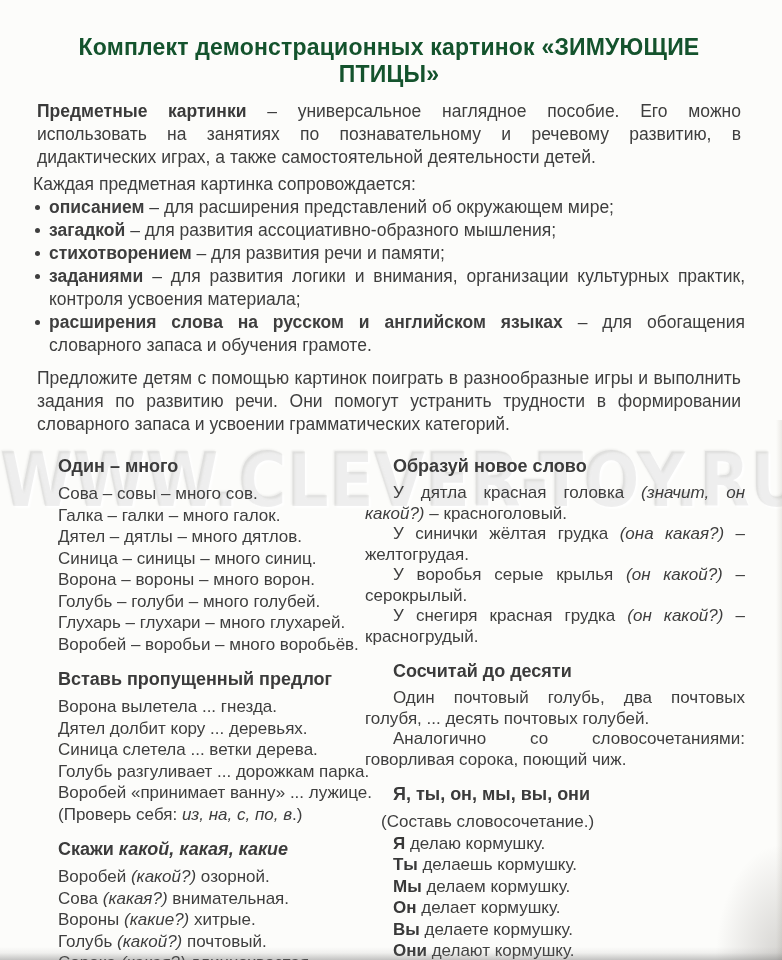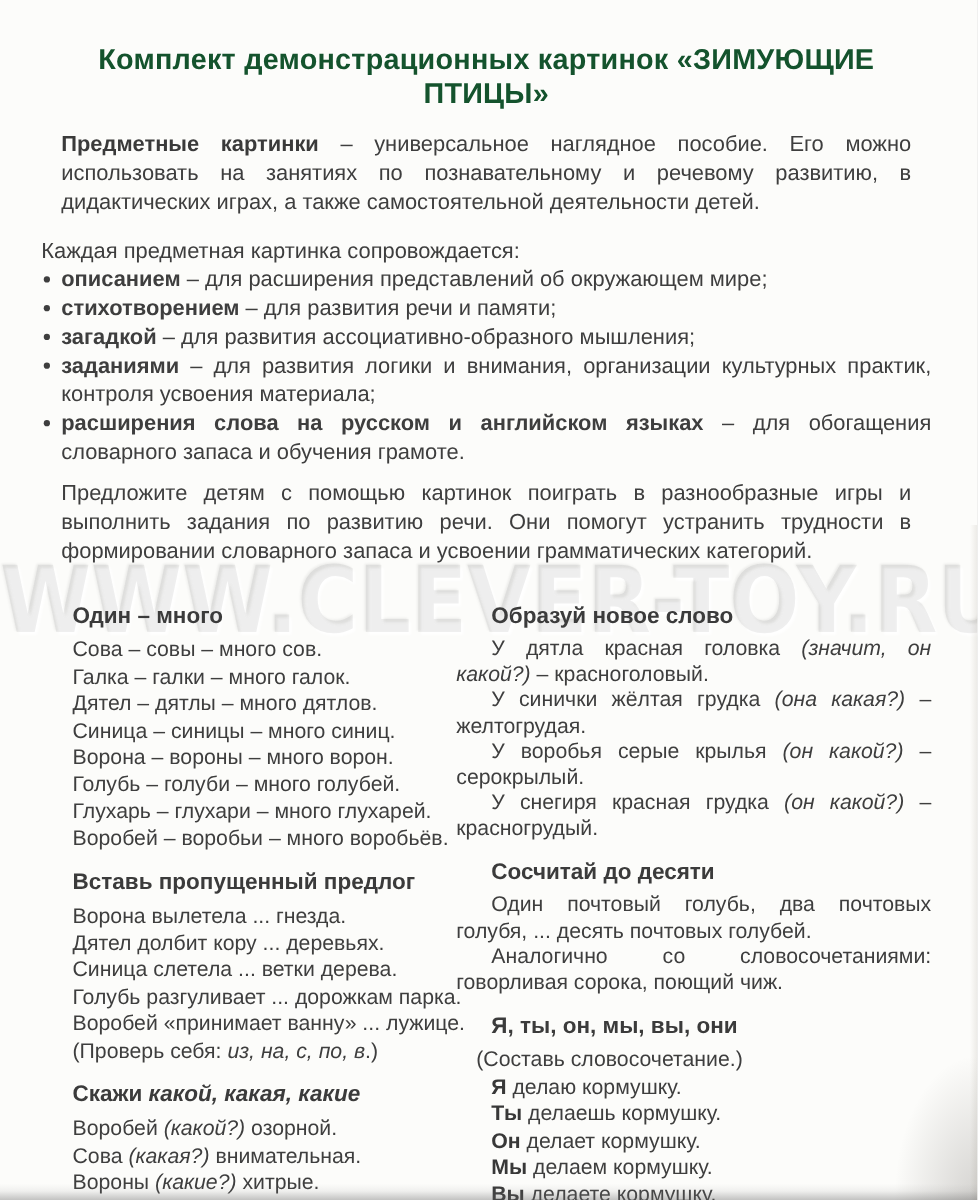--- a/index.html
+++ b/index.html
@@ -13,21 +13,21 @@
     color:#3e3e3e;
   }
   .content{position:relative;padding:34px 37px 0 33px;z-index:2;}
 
   .title{
     margin:0 0 12px 0;
     font-size:23px;font-weight:700;letter-spacing:.2px;
     text-align:center;color:#14532d;
   }
 
-  .body-p{margin:16px;font-size:17.5px;line-height:23px;text-align:justify;}
+  .body-p{margin:4px;font-size:17.5px;line-height:23px;text-align:justify;}
   .body-p b{color:#3a3a3a;}
   .mt{margin-top:10px;}
 
   .list-intro{margin:2px 0 0 0;font-size:17.5px;line-height:23px;}
 
   .bullets{margin:0;padding:0;list-style:none;}
   .bullets li{position:relative;padding-left:16px;font-size:17.5px;line-height:23px;text-align:justify;}
   .dot{position:absolute;left:2px;top:9px;width:5px;height:5px;border-radius:50%;background:#3e3e3e;}
 
   .cols{display:flex;margin-top:6px;align-items:flex-start;}
@@ -83,22 +83,22 @@
   <div class="content">
 
     <h1 class="title">Комплект демонстрационных картинок «ЗИМУЮЩИЕ ПТИЦЫ»</h1>
 
     <p class="body-p"><b>Предметные картинки</b><span> – универсальное наглядное пособие. Его можно использовать на занятиях по познавательному и речевому развитию, в дидактических играх, а также самостоятельной деятельности детей.</span></p>
 
     <p class="list-intro">Каждая предметная картинка сопровождается:</p>
 
     <ul class="bullets">
       <li><span class="dot"></span><b>описанием</b><span> – для расширения представлений об окружающем мире;</span></li>
+      <li><span class="dot"></span><b>загадкой</b><span> – для развития ассоциативно-образного мышления;</span></li>
       <li><span class="dot"></span><b>стихотворением</b><span> – для развития речи и памяти;</span></li>
-      <li><span class="dot"></span><b>загадкой</b><span> – для развития ассоциативно-образного мышления;</span></li>
       <li><span class="dot"></span><b>заданиями</b><span> – для развития логики и внимания, организации культурных практик, контроля усвоения материала;</span></li>
       <li><span class="dot"></span><b>расширения слова на русском и английском языках</b><span> – для обогащения словарного запаса и обучения грамоте.</span></li>
     </ul>
 
     <p class="body-p mt">Предложите детям с помощью картинок поиграть в разнообразные игры и выполнить задания по развитию речи. Они помогут устранить трудности в формировании словарного запаса и усвоении грамматических категорий.</p>
 
     <div class="cols">
 
       <div class="col-left">
 
@@ -138,22 +138,22 @@
         <p class="jp"><span>У снегиря красная грудка </span><i>(он какой?)</i><span> – красногрудый.</span></p>
 
         <h3>Сосчитай до десяти</h3>
         <p class="jp">Один почтовый голубь, два почтовых голубя, ... десять почтовых голубей.</p>
         <p class="jp">Аналогично со словосочетаниями: говорливая сорока, поющий чиж.</p>
 
         <h3>Я, ты, он, мы, вы, они</h3>
         <div class="note">(Составь словосочетание.)</div>
         <div class="pron"><b>Я</b><span> делаю кормушку.</span></div>
         <div class="pron"><b>Ты</b><span> делаешь кормушку.</span></div>
+        <div class="pron"><b>Мы</b><span> делаем кормушку.</span></div>
         <div class="pron"><b>Он</b><span> делает кормушку.</span></div>
-        <div class="pron"><b>Мы</b><span> делаем кормушку.</span></div>
         <div class="pron"><b>Вы</b><span> делаете кормушку.</span></div>
         <div class="pron"><b>Они</b><span> делают кормушку.</span></div>
 
       </div>
     </div>
   </div>
 
   <div class="scan-right"></div>
   <div class="scan-corner"></div>
   <div class="scan-bottom"></div>

